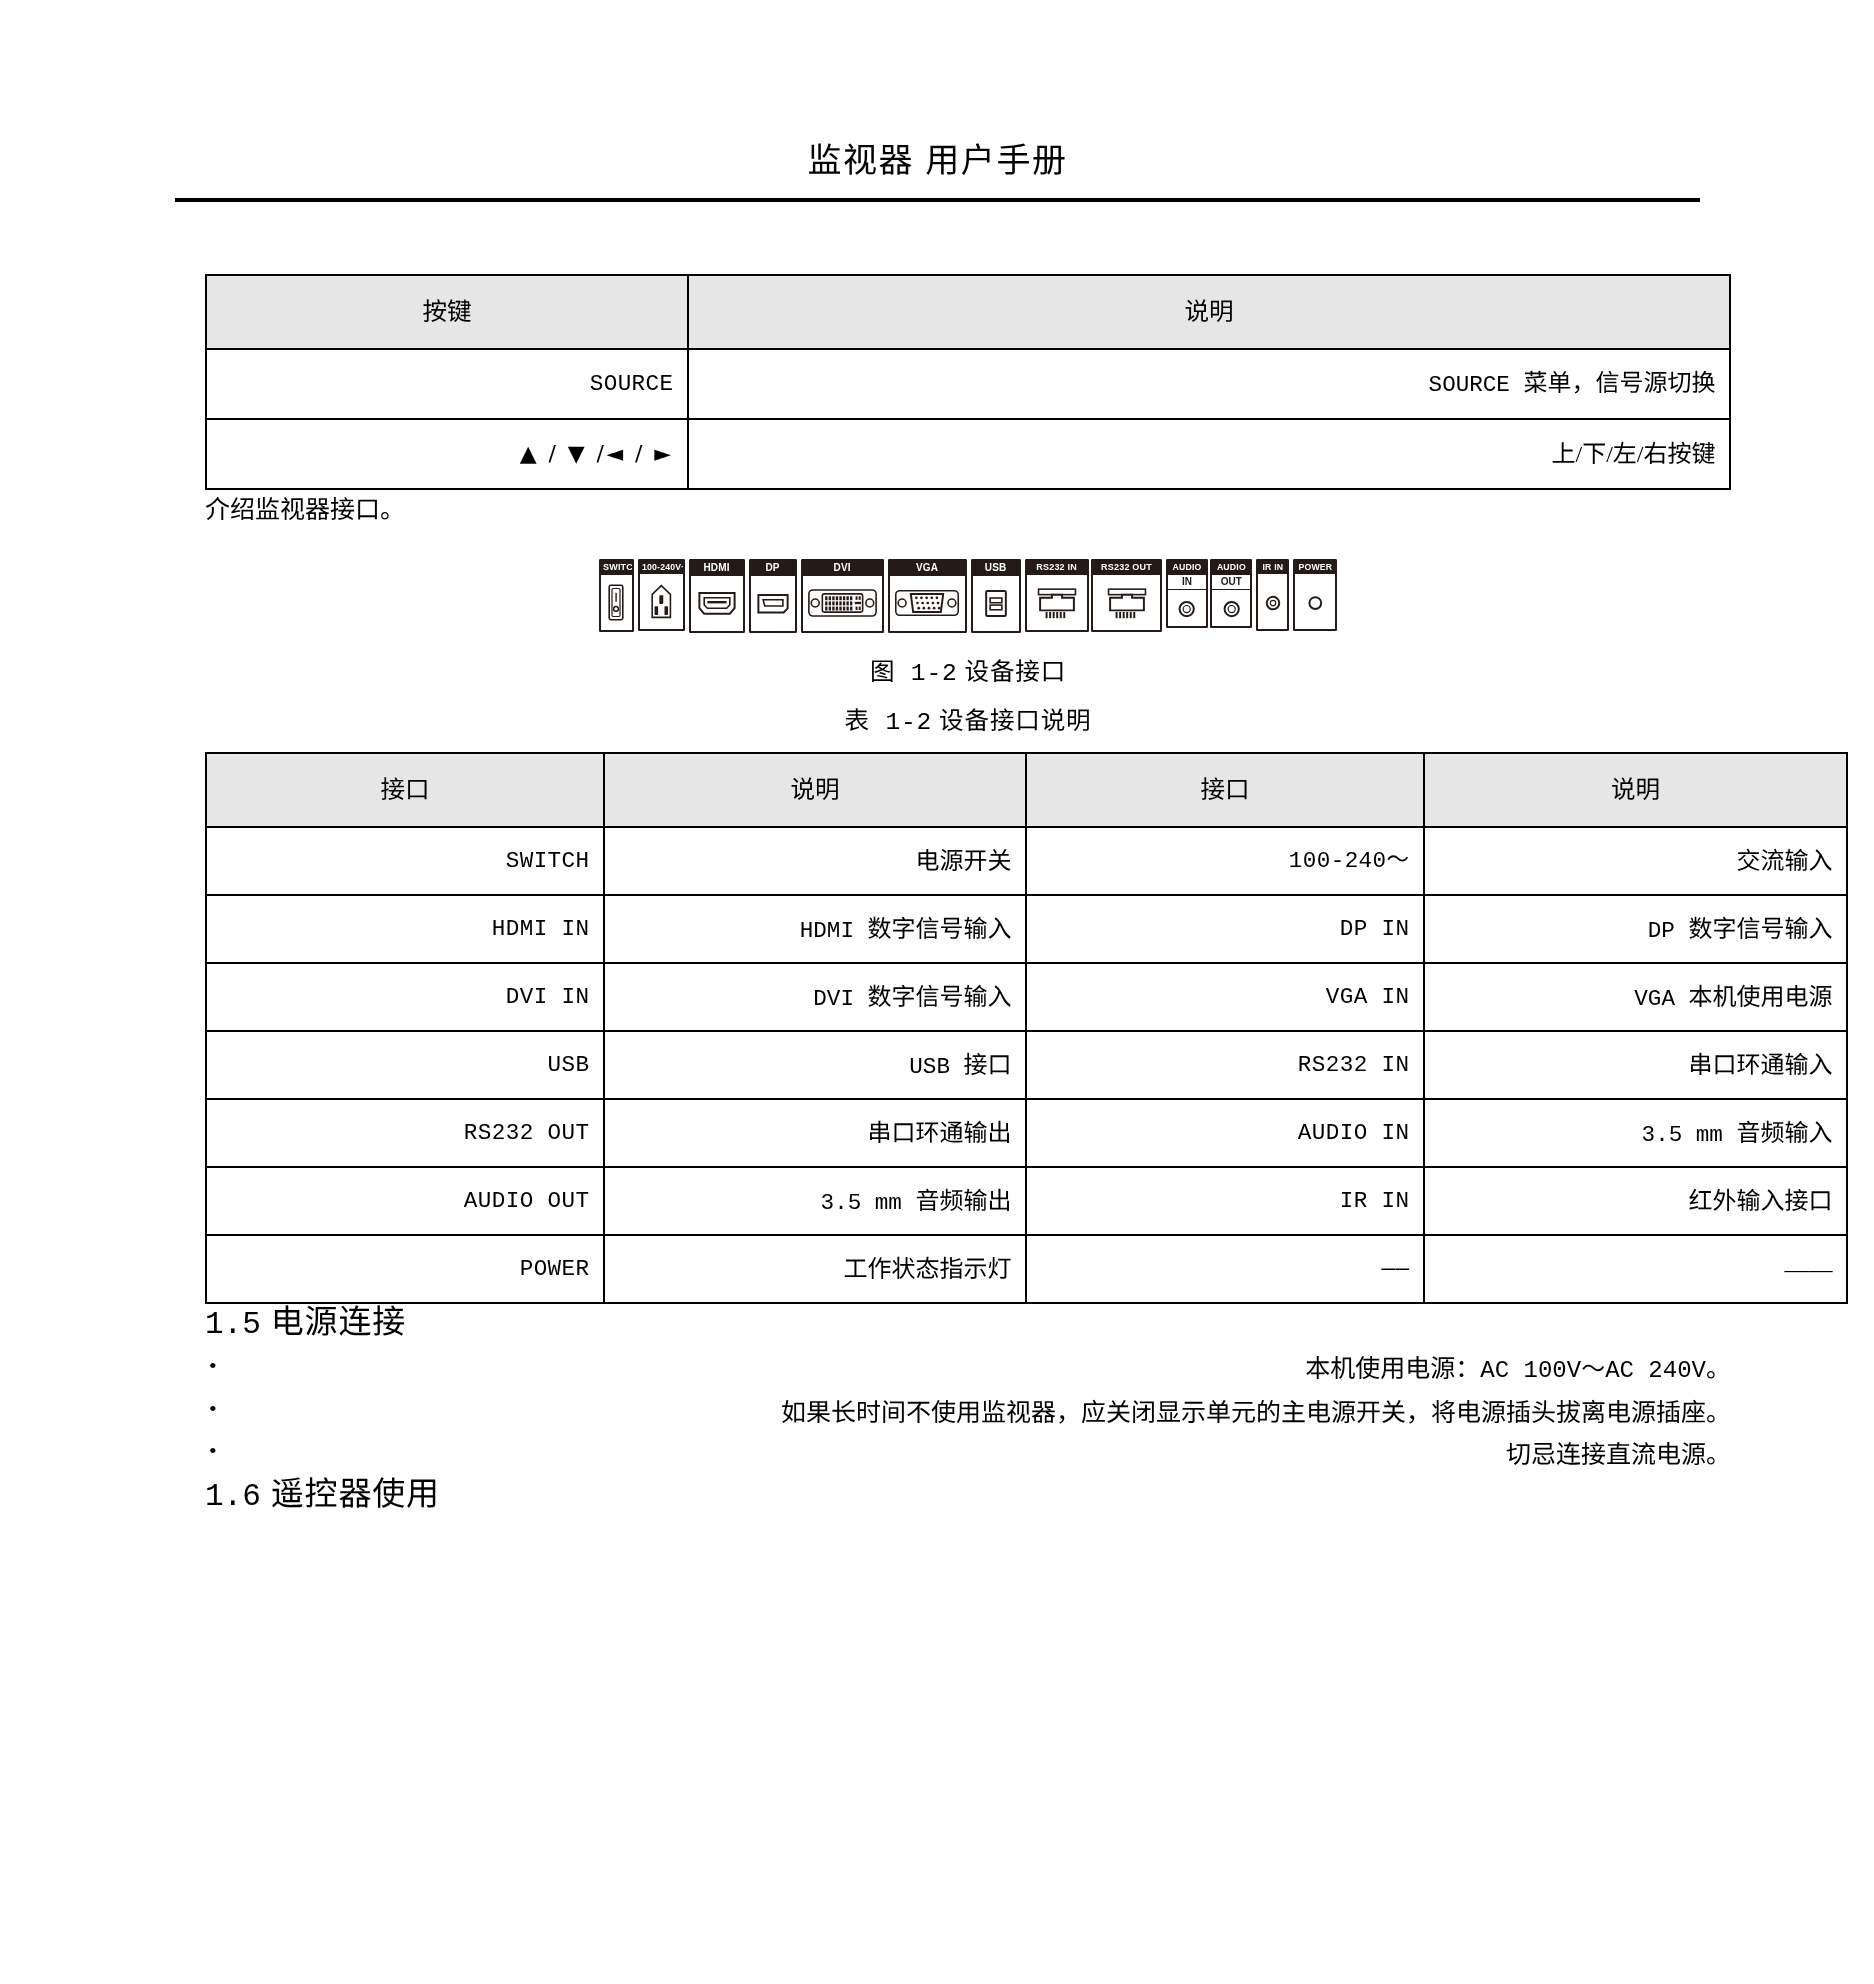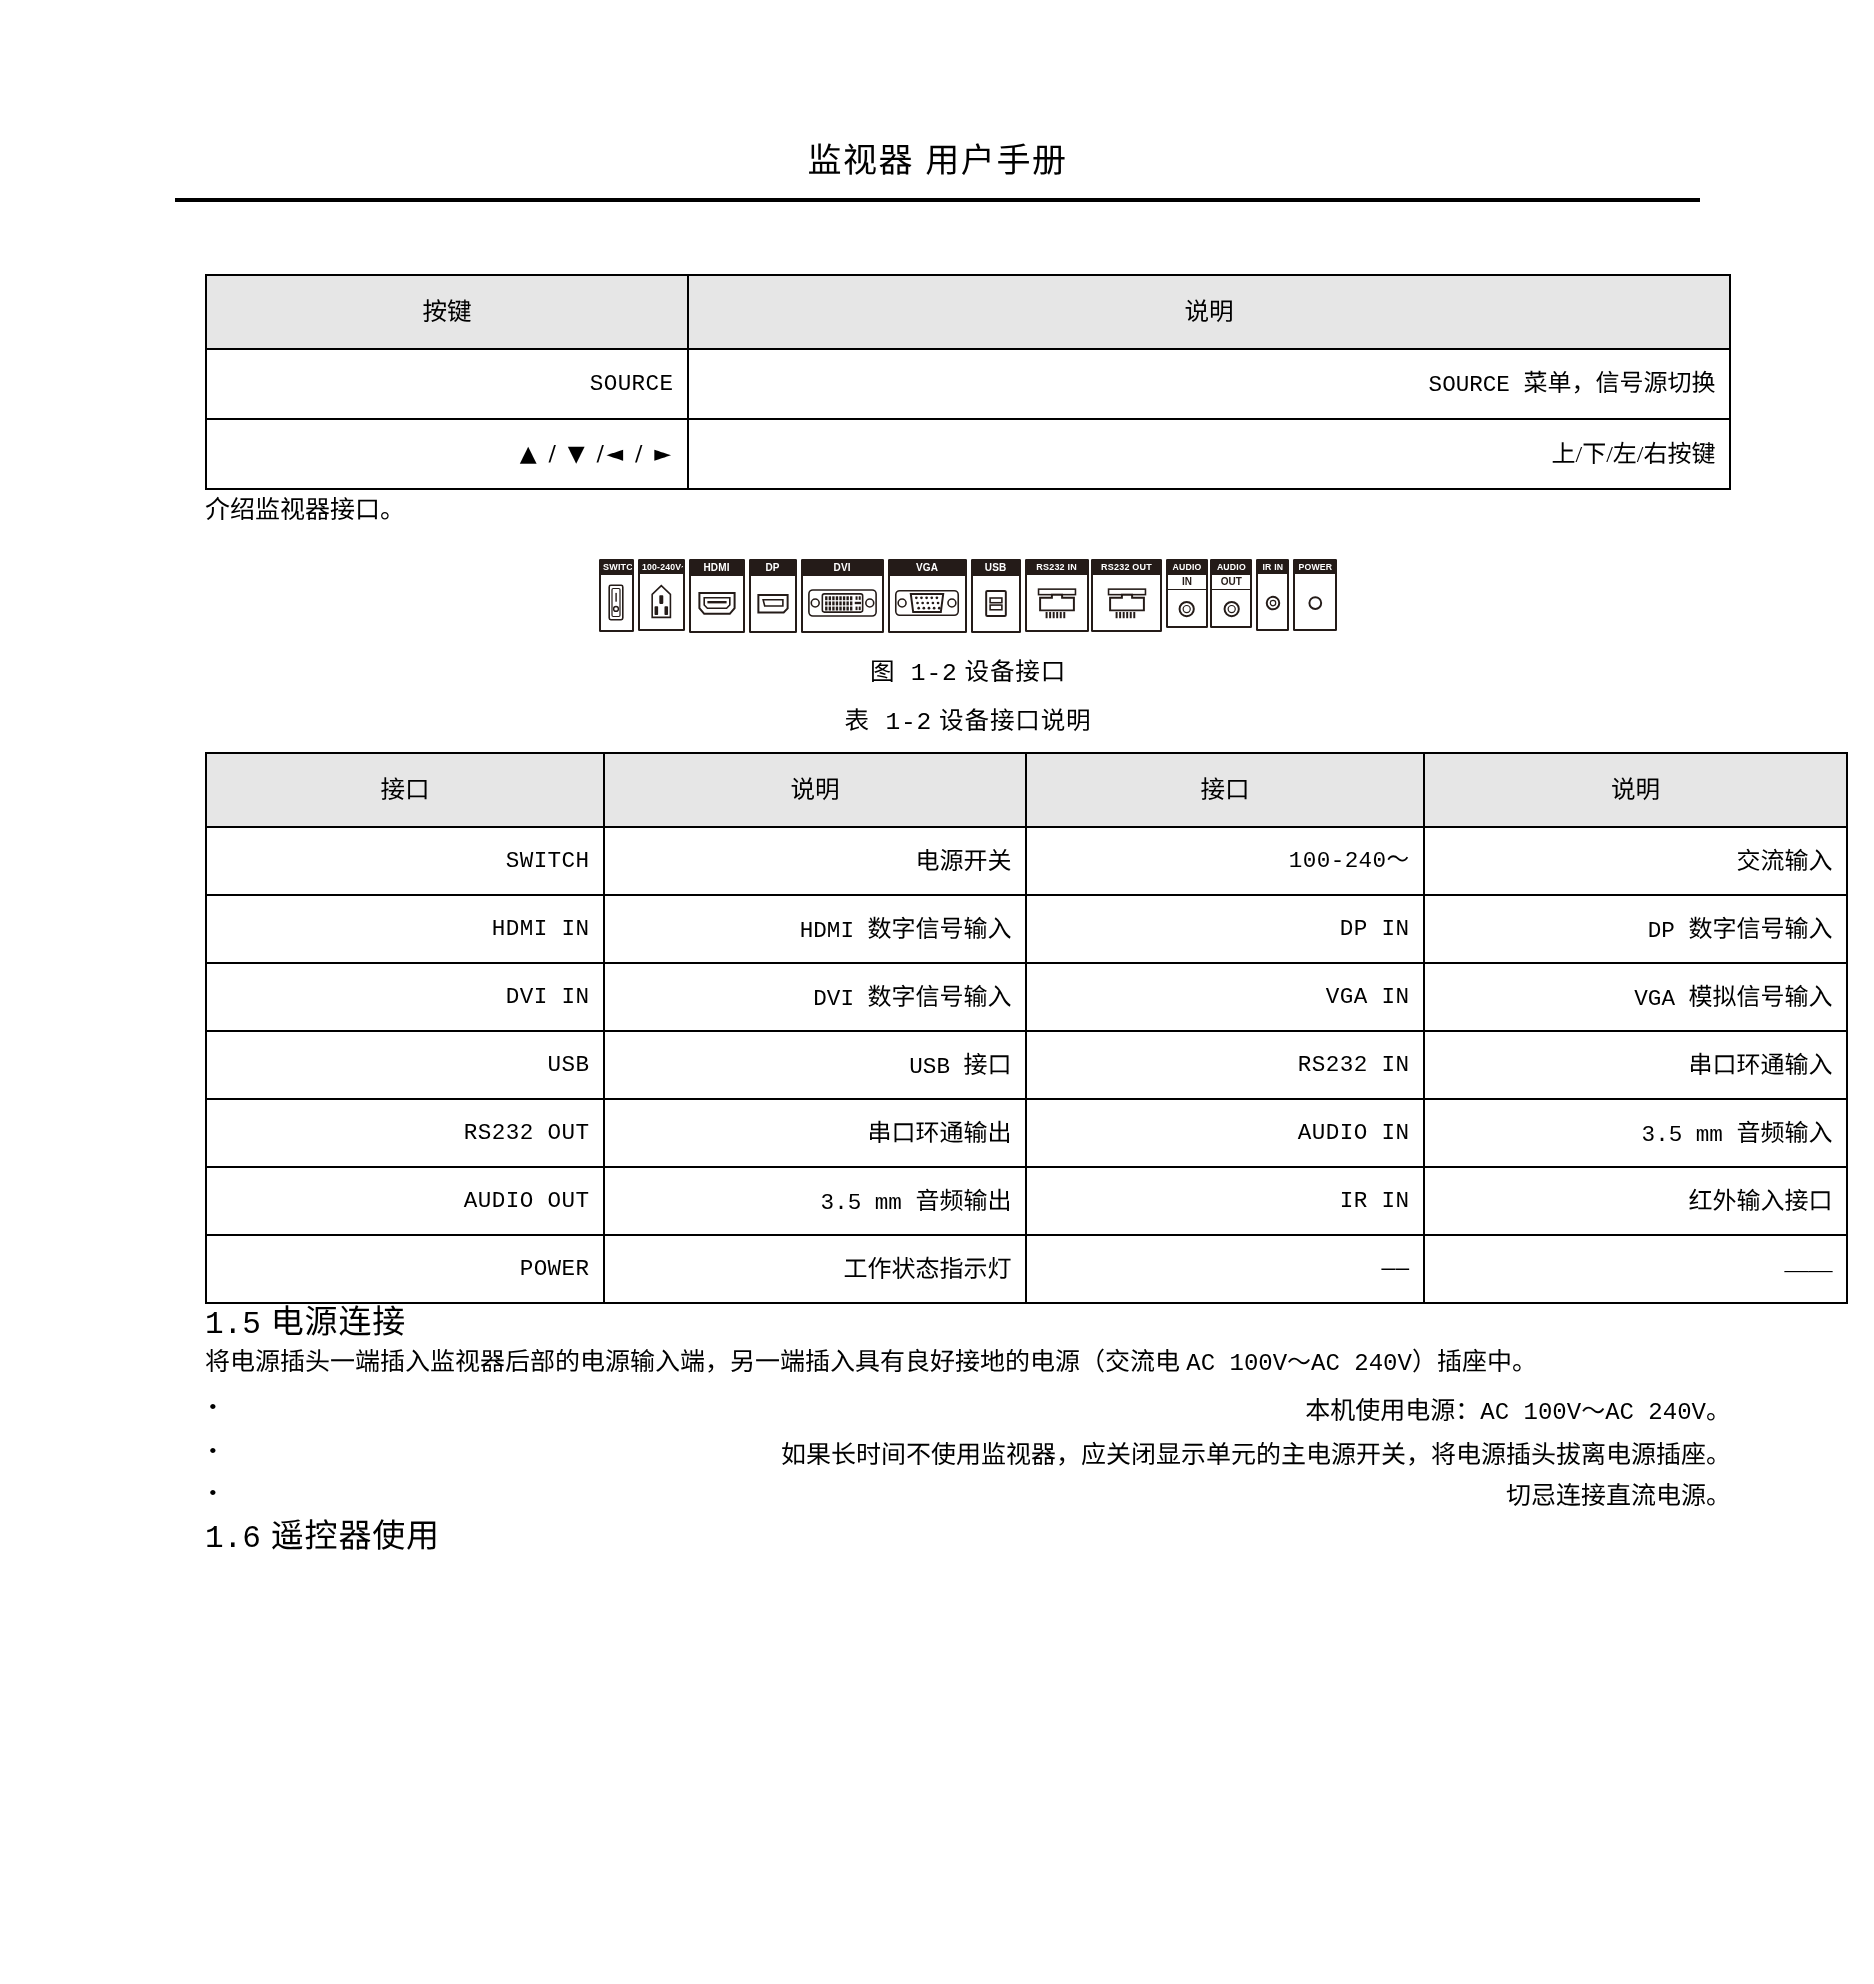--- a/index.html
+++ b/index.html
@@ -496,21 +496,21 @@
         <tr>
           <td class="mono-cell">HDMI IN</td>
           <td class="mixed-cell"><span>HDMI </span><span class="cn">数字信号输入</span></td>
           <td class="mono-cell">DP IN</td>
           <td class="mixed-cell"><span>DP </span><span class="cn">数字信号输入</span></td>
         </tr>
         <tr>
           <td class="mono-cell">DVI IN</td>
           <td class="mixed-cell"><span>DVI </span><span class="cn">数字信号输入</span></td>
           <td class="mono-cell">VGA IN</td>
-          <td class="mixed-cell"><span>VGA </span><span class="cn">模拟信号输入</span></td>
+          <td class="mixed-cell"><span>VGA </span><span class="cn">本机使用电源</span></td>
         </tr>
         <tr>
           <td class="mono-cell">USB</td>
           <td class="mixed-cell"><span>USB </span><span class="cn">接口</span></td>
           <td class="mono-cell">RS232 IN</td>
           <td class="mixed-cell"><span></span><span class="cn">串口环通输入</span></td>
         </tr>
         <tr>
           <td class="mono-cell">RS232 OUT</td>
           <td class="mixed-cell"><span></span><span class="cn">串口环通输出</span></td>
@@ -529,21 +529,20 @@
           <td class="mono-cell">——</td>
           <td class="mixed-cell"><span></span><span class="cn">——</span></td>
         </tr>
       </tbody>
     </table>
 
     <h2 class="section sec-gap-top">
       <span class="num">1.5</span>
       <span>电源连接</span>
     </h2>
-    <p class="body-text intro-line"><span>将电源插头一端插入监视器后部的电源输入端，另一端插入具有良好接地的电源（交流电 </span><span class="ltn">AC 100V～AC 240V</span><span>）插座中。</span></p>
 
     <ul class="bullets">
       <li><span>本机使用电源：</span><span class="ltn">AC 100V～AC 240V</span><span>。</span></li>
       <li><span>如果长时间不使用监视器，应关闭显示单元的主电源开关，将电源插头拔离电源插座。</span></li>
       <li><span>切忌连接直流电源。</span></li>
     </ul>
 
     <h2 class="section sec-gap-top">
       <span class="num">1.6</span>
       <span>遥控器使用</span>

